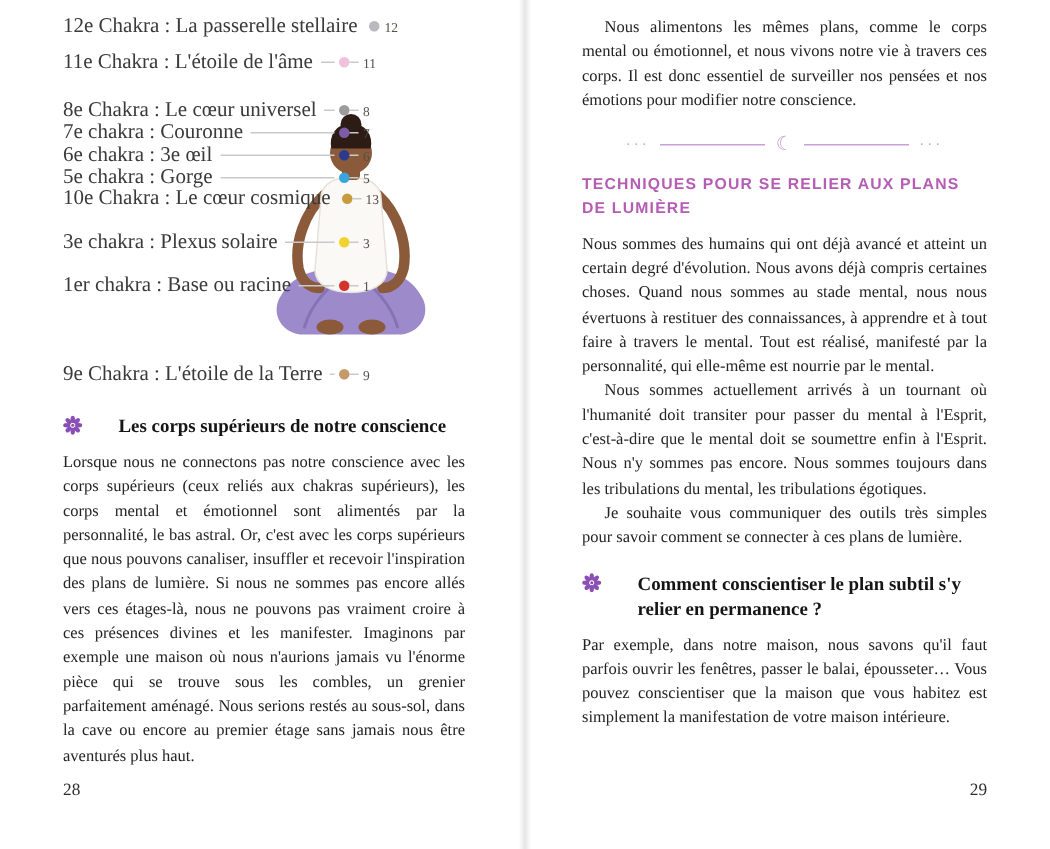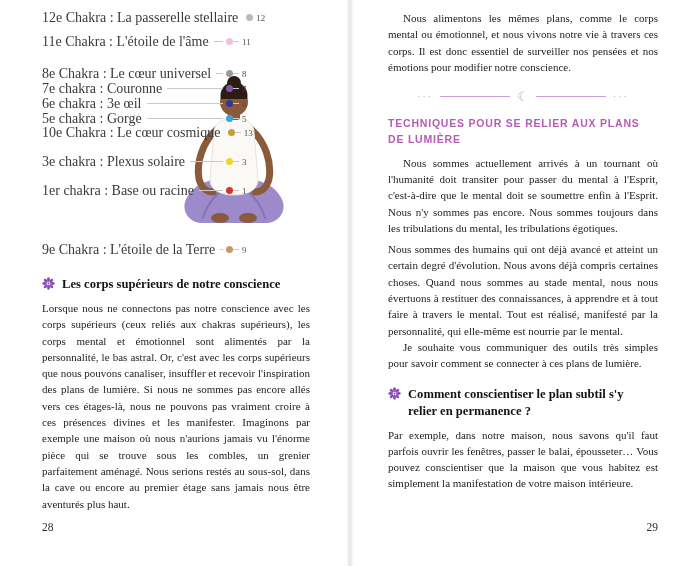--- a/index.html
+++ b/index.html
@@ -29,21 +29,21 @@
   .c-num   { font-size:9px; color:#55504a; width:14px; text-align:left; }
 
   
   .left-text  { position:absolute; left:42px; top:276px; width:268px; }
   .right-text { position:absolute; left:38px; top:10px;  width:270px; }
 
   .body-text { font-size:11px; line-height:16.3px; color:#232323; text-align:justify; }
   .body-text.indent { text-indent:15px; }
   .body-text.first { margin-top:5px; }
 
-  .section-head { display:flex; align-items:flex-start; gap:7px; margin:14px 0 7px 0; }
+  .section-head { display:flex; align-items:flex-start; gap:24px; margin:14px 0 7px 0; }
   .left-text .section-head { margin-top:0; }
   .flower { color:var(--bullet-purple,#8a4fb5); flex:none; margin-top:1px; }
   .flower svg { width:13px; height:13px; display:block; }
   .section-title { font-size:12.6px; font-weight:bold; color:#151515; line-height:1.35; }
   .section-title.one-line { white-space:nowrap; }
   .section-title.two-line { max-width:236px; }
 
   .divider { display:flex; align-items:center; justify-content:center; gap:7px;
              color:var(--divider-purple,#c9a0d8); margin:13px 0 12px 0; height:16px; }
   .div-dots { font-size:10px; letter-spacing:2px; }
@@ -194,22 +194,22 @@
       <div class="divider">
         <span class="div-dots">···</span>
         <span class="div-line"></span>
         <span class="div-moon">☾</span>
         <span class="div-line"></span>
         <span class="div-dots">···</span>
       </div>
 
       <h1 class="main-heading">TECHNIQUES POUR SE RELIER AUX PLANS DE LUMIÈRE</h1>
 
+      <p class="body-text first">Nous sommes des humains qui ont déjà avancé et atteint un certain degré d'évolution. Nous avons déjà compris certaines choses. Quand nous sommes au stade mental, nous nous évertuons à restituer des connaissances, à apprendre et à tout faire à travers le mental. Tout est réalisé, manifesté par la personnalité, qui elle-même est nourrie par le mental.</p>
       <p class="body-text indent">Nous sommes actuellement arrivés à un tournant où l'humanité doit transiter pour passer du mental à l'Esprit, c'est-à-dire que le mental doit se soumettre enfin à l'Esprit. Nous n'y sommes pas encore. Nous sommes toujours dans les tribulations du mental, les tribulations égotiques.</p>
-      <p class="body-text first">Nous sommes des humains qui ont déjà avancé et atteint un certain degré d'évolution. Nous avons déjà compris certaines choses. Quand nous sommes au stade mental, nous nous évertuons à restituer des connaissances, à apprendre et à tout faire à travers le mental. Tout est réalisé, manifesté par la personnalité, qui elle-même est nourrie par le mental.</p>
       <p class="body-text indent">Je souhaite vous communiquer des outils très simples pour savoir comment se connecter à ces plans de lumière.</p>
 
       <div class="section-head">
         <span class="flower">
           <svg viewBox="0 0 14 14" fill="currentColor">
             <g>
               <ellipse cx="7" cy="2.8" rx="1.6" ry="2.6"></ellipse>
                 <ellipse cx="7" cy="11.2" rx="1.6" ry="2.6"></ellipse>
               <ellipse cx="2.8" cy="7" rx="2.6" ry="1.6"></ellipse>
                 <ellipse cx="11.2" cy="7" rx="2.6" ry="1.6"></ellipse>

